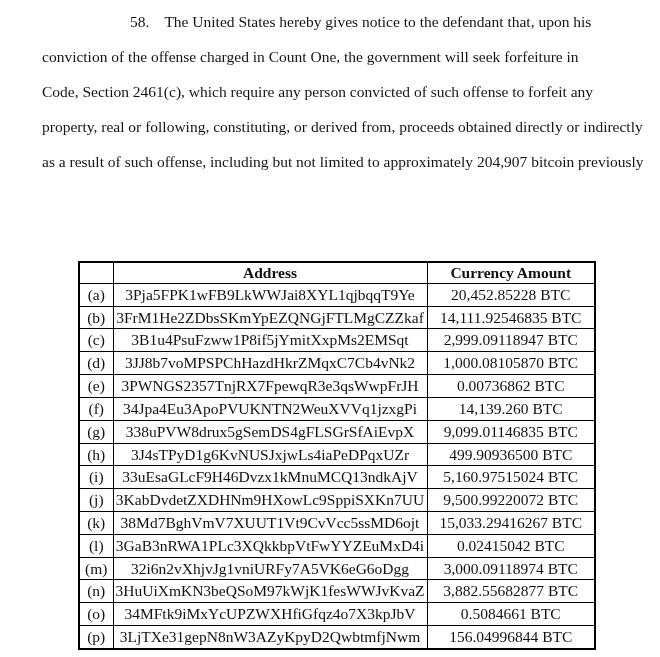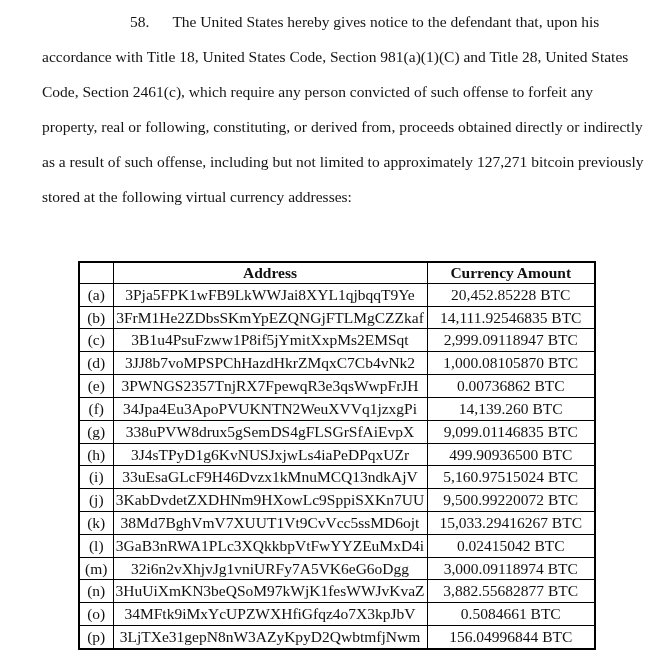--- a/index.html
+++ b/index.html
@@ -24,21 +24,21 @@
     font-size: 15.5px;
   }
   .para .line {
     height: 35px;
     line-height: 35px;
     white-space: nowrap;
   }
   .pnum {
     display: inline-block;
     padding-left: 88px;
-    margin-right: 23px;
+    margin-right: 15px;
   }
   table.addr-table {
     position: absolute;
     left: 78px;
     top: 261px;
     width: 516px;
     height: 389px;
     border-collapse: collapse;
     table-layout: fixed;
     font-size: 15.5px;
@@ -67,25 +67,24 @@
 </style>
 </head>
 <body>
 
 <div class="page">
 
   <div class="para">
     <div class="line">
       <span class="pnum">58.</span><span>The United States hereby gives notice to the defendant that, upon his</span>
     </div>
-    <div class="line">accordance with Title 18, United States Code, Section 981(a)(1)(C) and Title 28, United States</div>
+    <div class="line">conviction of the offense charged in Count One, the government will seek forfeiture in</div>
     <div class="line">Code, Section 2461(c), which require any person convicted of such offense to forfeit any</div>
     <div class="line">property, real or following, constituting, or derived from, proceeds obtained directly or indirectly</div>
-    <div class="line">as a result of such offense, including but not limited to approximately 127,271 bitcoin previously</div>
-    <div class="line">stored at the following virtual currency addresses:</div>
+    <div class="line">as a result of such offense, including but not limited to approximately 204,907 bitcoin previously</div>
   </div>
 
   <table class="addr-table">
     <colgroup>
       <col style="width:34px">
       <col style="width:314px">
       <col style="width:168px">
     </colgroup>
     <thead>
       <tr>

